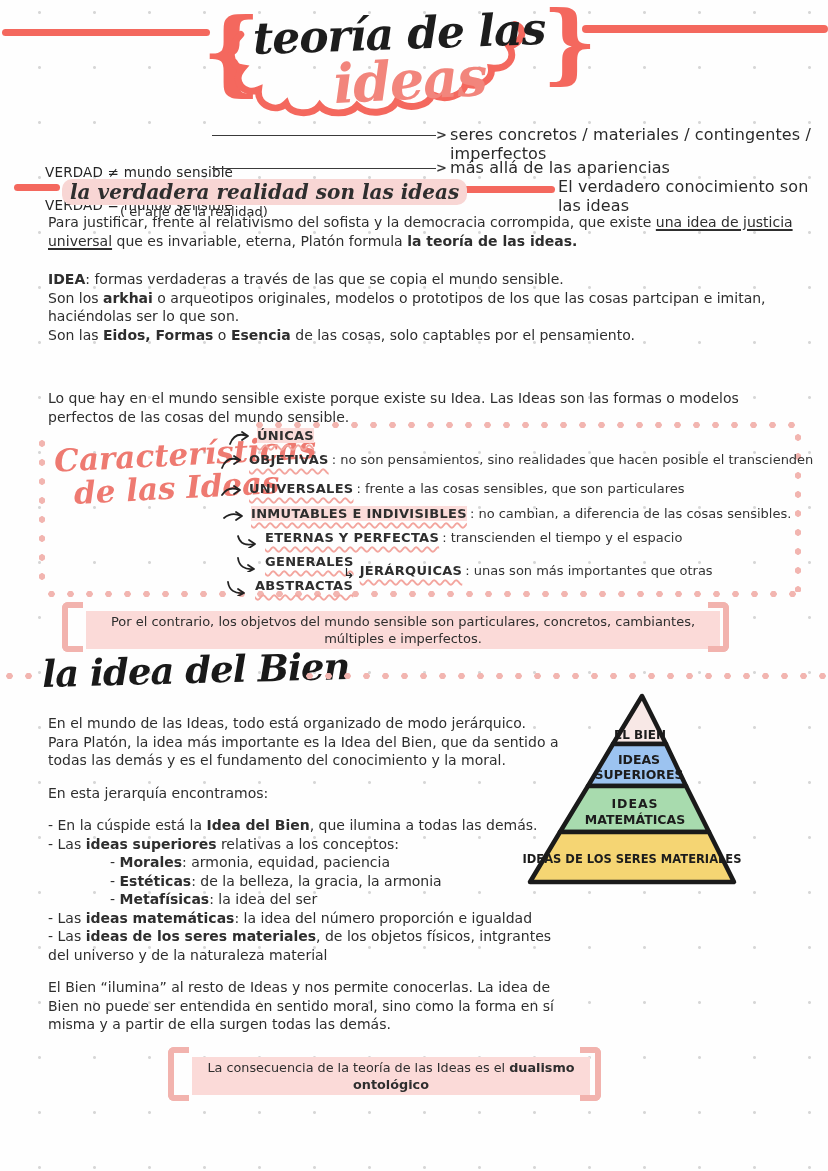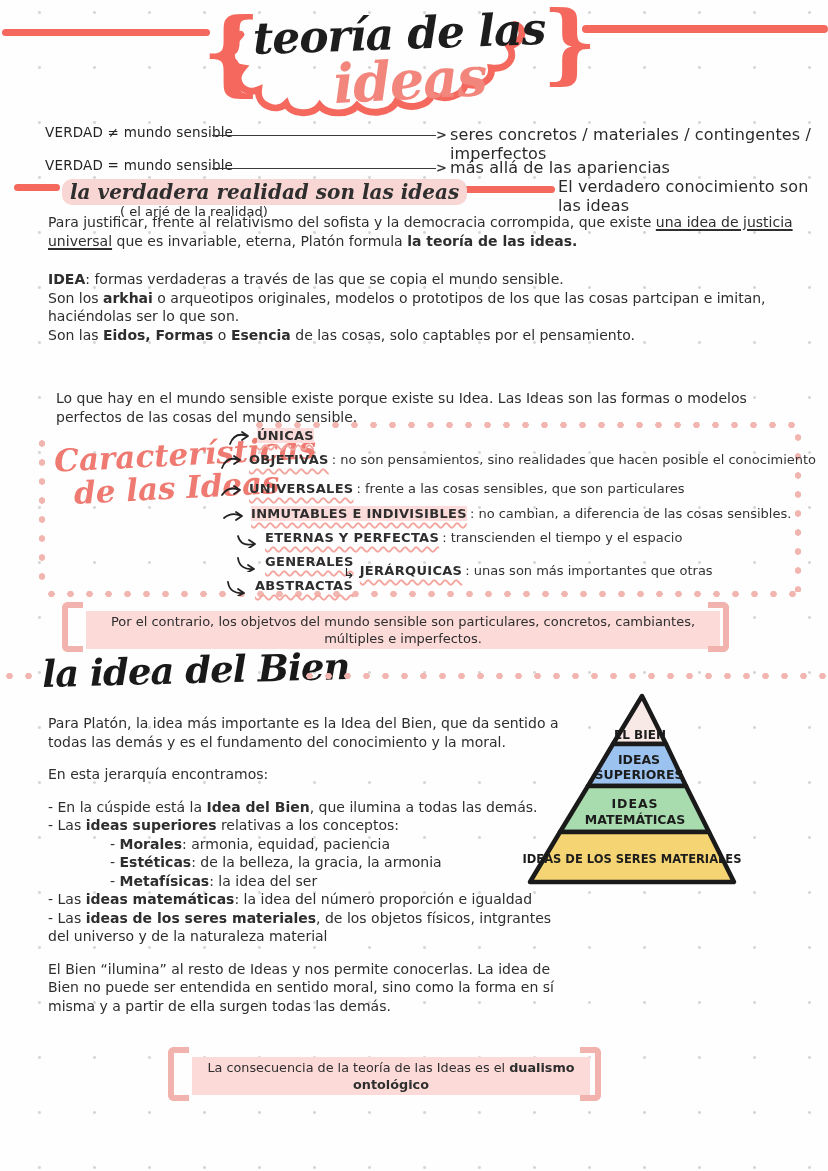--- a/index.html
+++ b/index.html
@@ -10,21 +10,21 @@
     background-size:55px 55px;background-position:12px 40px;
     font-family:"DejaVu Sans",sans-serif;color:#2e2e2e;
   }
   .abs{position:absolute;}
   .red-line{background:#f4685e;border-radius:6px;}
   .brace{font-family:"DejaVu Serif",serif;font-weight:bold;color:#f4685e;}
   .title1{font-family:"DejaVu Serif",serif;font-style:italic;font-weight:bold;
     font-size:44px;color:#1d1d1d;letter-spacing:-1px;transform:rotate(-2deg);text-align:center;z-index:3;}
   .title2{font-family:"DejaVu Serif",serif;font-style:italic;font-weight:bold;
     font-size:54px;color:#f2857c;letter-spacing:-1px;transform:rotate(-3deg);text-align:center;z-index:3;}
-  .hand{font-size:13.5px;letter-spacing:.2px;color:#242424;}
+  .hand{font-size:13.5px;letter-spacing:.2px;color:#242424;margin-top:40px;}
   .hand-sm{font-size:16px;letter-spacing:.1px;color:#2a2a2a;}
   .connector{border-top:1.7px solid #3a3a3a;}
   .arrowhead{font-size:13px;color:#3a3a3a;font-weight:bold;}
   .claim-bg{background:#f8d6d4;}
   .script{font-family:"DejaVu Serif",serif;font-style:italic;font-weight:bold;border-radius:10px;}
   .body-text{font-size:14px;line-height:18.5px;}
   .b{font-weight:700;}
   .u{text-decoration:underline;text-decoration-thickness:1.5px;text-underline-offset:2px;}
   .dot-strip-h{background-image:radial-gradient(circle,#f2b5b0 3px,transparent 3.5px);background-size:19px 8px;height:8px;}
   .dot-strip-v{background-image:radial-gradient(circle,#f2b5b0 3px,transparent 3.5px);background-size:8px 19px;width:8px;}
@@ -78,21 +78,21 @@
   <div class="abs hand-sm" style="left:558px;top:177px;">El verdadero conocimiento son las ideas</div>
 
   <div class="abs body-text" style="left:48px;top:213px;width:762px;"><span>Para justificar, frente al relativismo del sofista y la democracia corrompida, que existe </span><span class="u">una idea de justicia universal</span><span> que es invariable, eterna, Platón formula </span><span class="b">la teoría de las ideas.</span></div>
 
   <div class="abs body-text" style="left:48px;top:270px;width:765px;">
     <div><span class="b">IDEA</span><span>: formas verdaderas a través de las que se copia el mundo sensible.</span></div>
     <div><span>Son los </span><span class="b">arkhai</span><span> o arqueotipos originales, modelos o prototipos de los que las cosas partcipan e imitan, haciéndolas ser lo que son.</span></div>
     <div><span>Son las </span><span class="b">Eidos, Formas</span><span> o </span><span class="b">Esencia</span><span> de las cosas, solo captables por el pensamiento.</span></div>
   </div>
 
-  <div class="abs body-text" style="left:56px;top:389px;width:760px;">Lo que hay en el mundo sensible existe porque existe su Idea. Las Ideas son las formas o modelos perfectos de las cosas del mundo sensible.</div>
+  <div class="abs body-text" style="left:48px;top:389px;width:760px;">Lo que hay en el mundo sensible existe porque existe su Idea. Las Ideas son las formas o modelos perfectos de las cosas del mundo sensible.</div>
 
   <div class="abs dot-strip-h" style="left:250px;top:421px;width:548px;"></div>
   <div class="abs dot-strip-v" style="left:794px;top:428px;height:164px;"></div>
   <div class="abs dot-strip-h" style="left:42px;top:590px;width:758px;"></div>
   <div class="abs dot-strip-v" style="left:38px;top:434px;height:154px;"></div>
 
   <div class="abs char-label" style="left:55px;top:438px;font-size:31px;">
     <div>Características</div>
     <div style="margin-left:18px;">de las Ideas</div>
   </div>
@@ -104,21 +104,21 @@
       </svg>
     <span class="char-term hl">ÚNICAS</span>
   </div>
 
   <div class="abs char-item" style="left:220px;top:452px;">
     <svg class="arrow-ico" width="24" height="16" viewBox="0 0 24 16">
         <path d="M2 14 C5 6,11 3,19 6" fill="none" stroke="#222" stroke-width="1.8" stroke-linecap="round"></path>
         <path d="M14 2 L20 6 L14 10" fill="none" stroke="#222" stroke-width="1.8" stroke-linecap="round" stroke-linejoin="round"></path>
       </svg>
     <span class="char-term">OBJETIVAS</span>
-    <span class="char-desc">: no son pensamientos, sino realidades que hacen posible el conocimiento</span>
+    <span class="char-desc">: no son pensamientos, sino realidades que hacen posible el transcienden</span>
   </div>
 
   <div class="abs char-item" style="left:220px;top:481px;">
     <svg class="arrow-ico" width="24" height="16" viewBox="0 0 24 16">
         <path d="M2 12 C6 6,12 4,19 7" fill="none" stroke="#222" stroke-width="1.8" stroke-linecap="round"></path>
         <path d="M14 3 L20 7 L14 11" fill="none" stroke="#222" stroke-width="1.8" stroke-linecap="round" stroke-linejoin="round"></path>
       </svg>
     <span class="char-term">UNIVERSALES</span>
     <span class="char-desc">: frente a las cosas sensibles, que son particulares</span>
   </div>
@@ -180,20 +180,21 @@
     </g>
     <text x="120" y="53" font-size="12" text-anchor="middle">EL BIEN</text>
     <text x="119" y="78" font-size="12.5" text-anchor="middle">IDEAS</text>
     <text x="119" y="93" font-size="12.5" text-anchor="middle">SUPERIORES</text>
     <text x="115" y="122" font-size="12.5" text-anchor="middle" letter-spacing="1">IDEAS</text>
     <text x="115" y="138" font-size="12.5" text-anchor="middle">MATEMÁTICAS</text>
     <text x="112" y="177" font-size="11.5" text-anchor="middle">IDEAS DE LOS SERES MATERIALES</text>
   </svg>
 
   <div class="abs body-text" style="left:48px;top:714px;width:516px;">
+    <div>En el mundo de las Ideas, todo está organizado de modo jerárquico.</div>
     <div>Para Platón, la idea más importante es la Idea del Bien, que da sentido a todas las demás y es el fundamento del conocimiento y la moral.</div>
     <div class="list-gap"></div>
     <div>En esta jerarquía encontramos:</div>
     <div class="list-gap"></div>
     <div><span>- En la cúspide está la </span><span class="b">Idea del Bien</span><span>, que ilumina a todas las demás.</span></div>
     <div><span>- Las </span><span class="b">ideas superiores</span><span> relativas a los conceptos:</span></div>
     <div class="indent"><span>- </span><span class="b">Morales</span><span>: armonia, equidad, paciencia</span></div>
     <div class="indent"><span>- </span><span class="b">Estéticas</span><span>: de la belleza, la gracia, la armonia</span></div>
     <div class="indent"><span>- </span><span class="b">Metafísicas</span><span>: la idea del ser</span></div>
     <div><span>- Las </span><span class="b">ideas matemáticas</span><span>: la idea del número proporción e igualdad</span></div>

